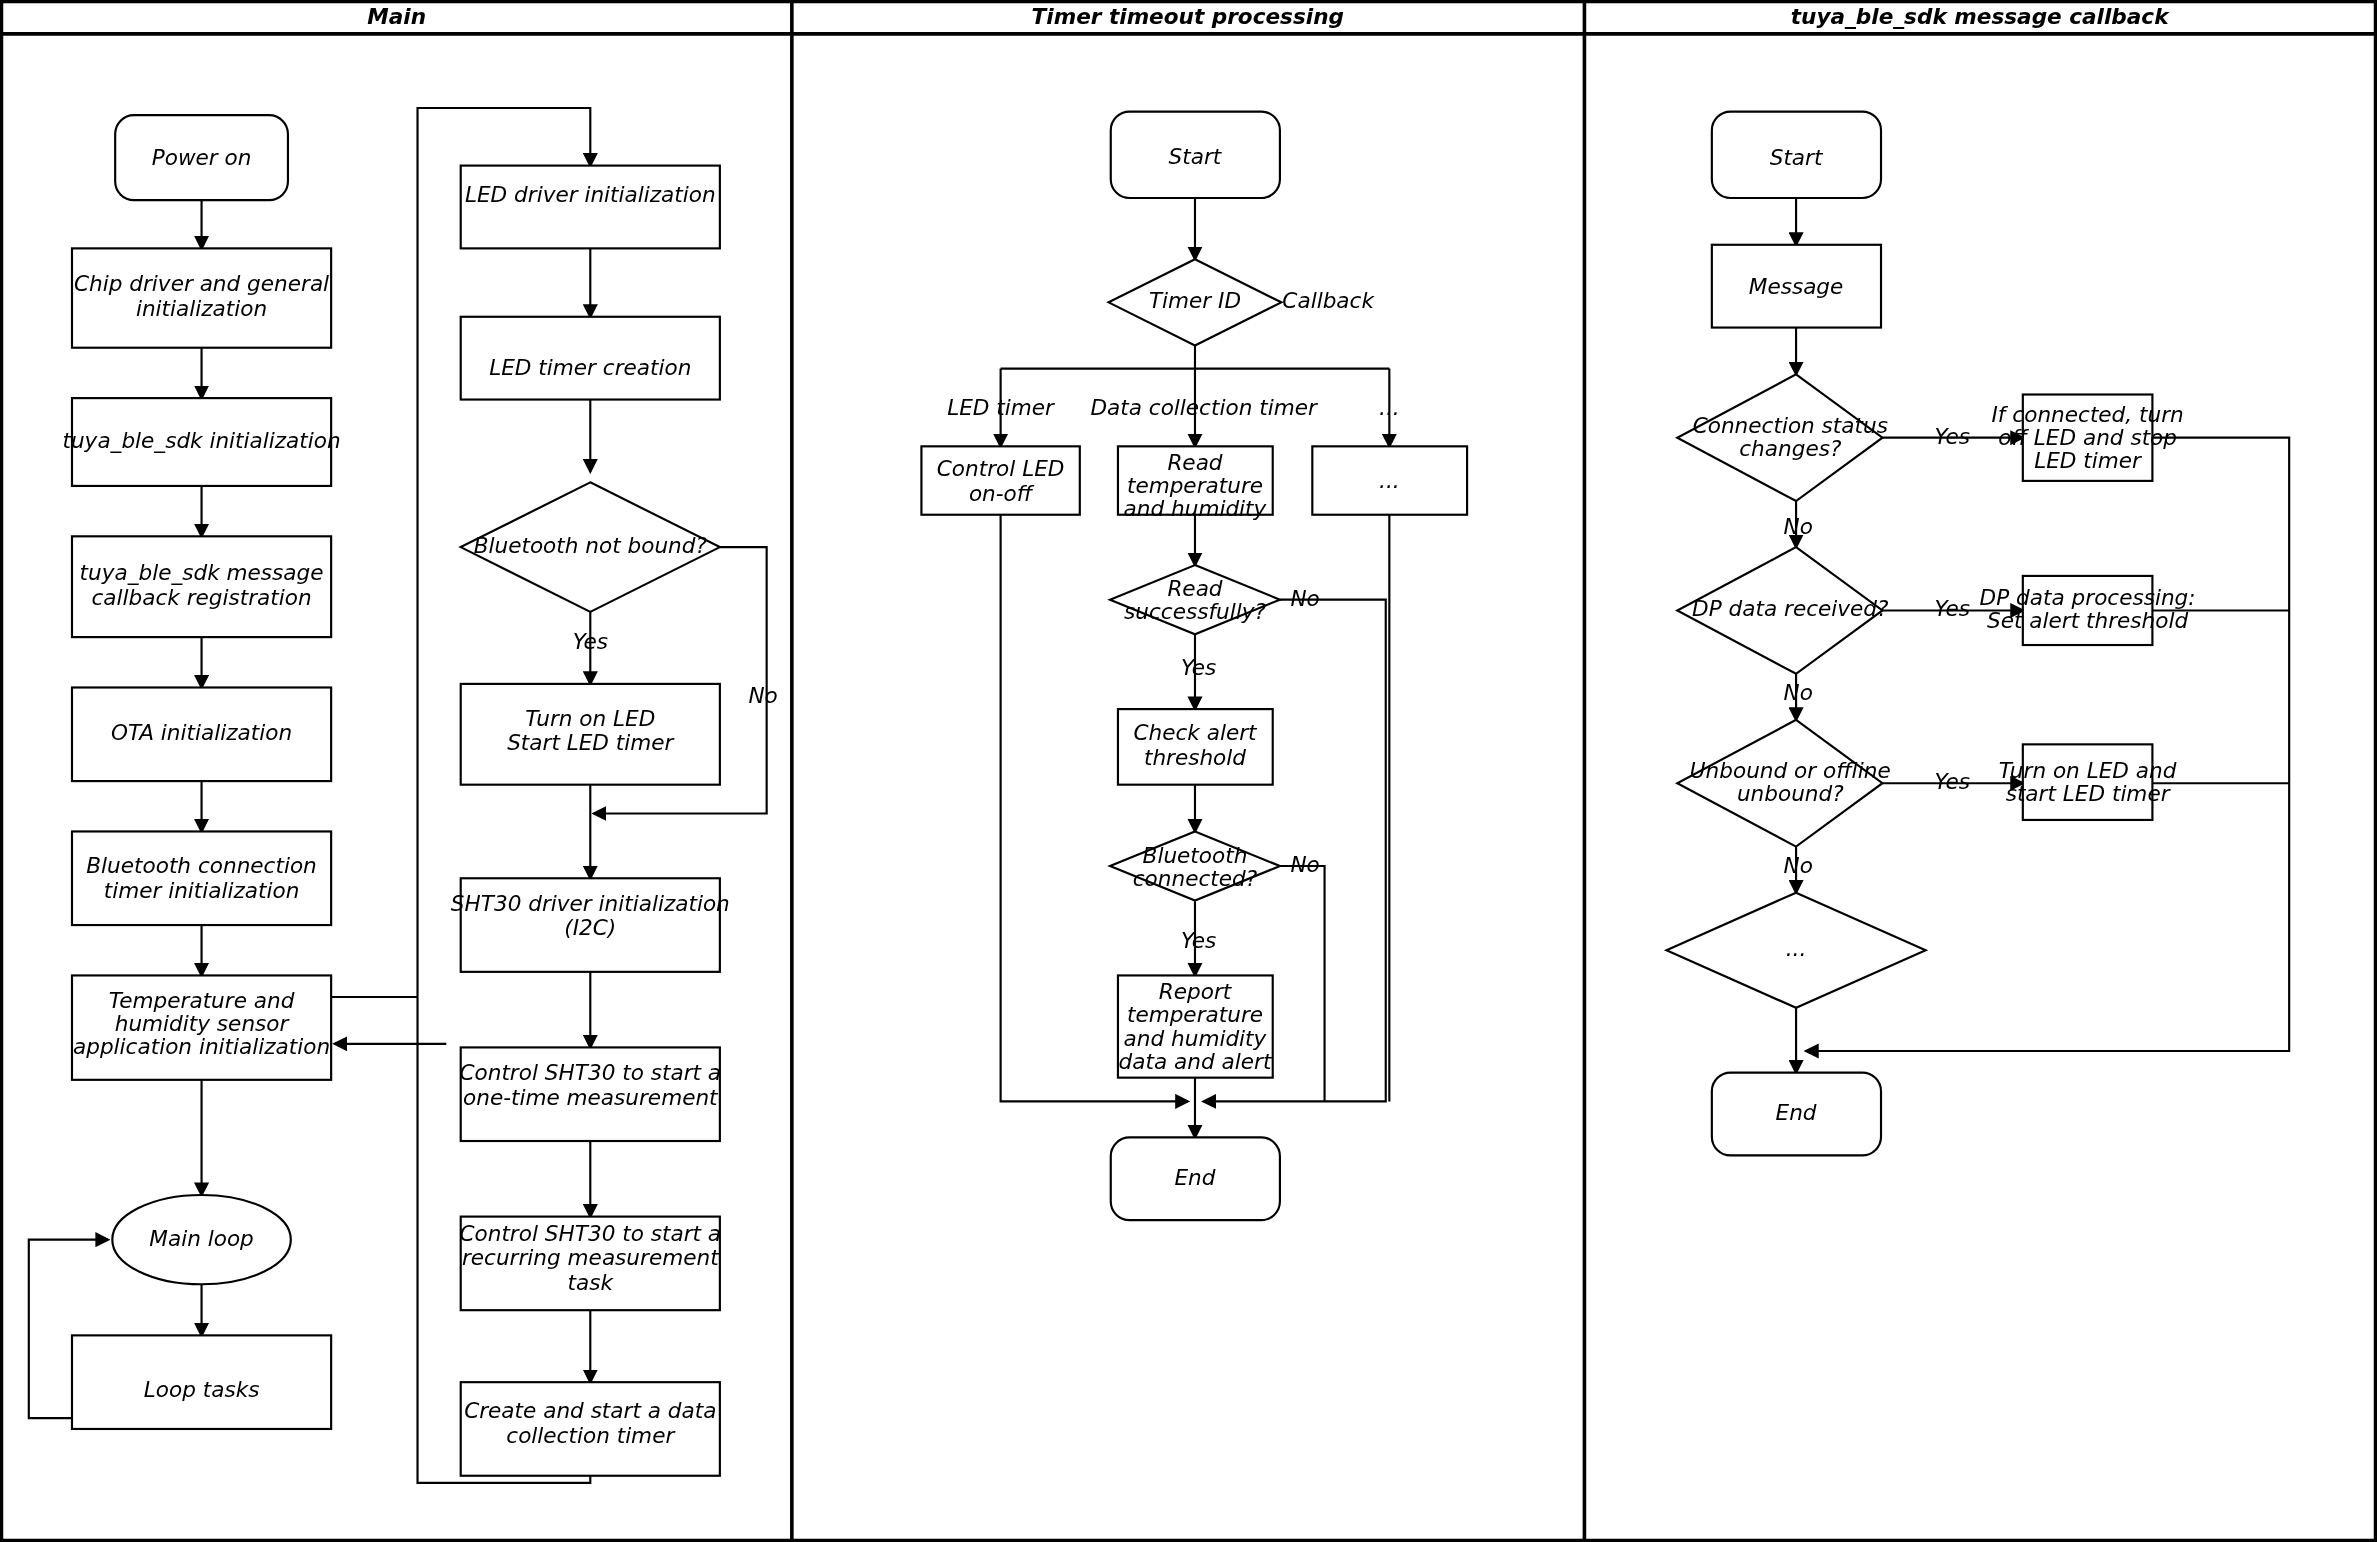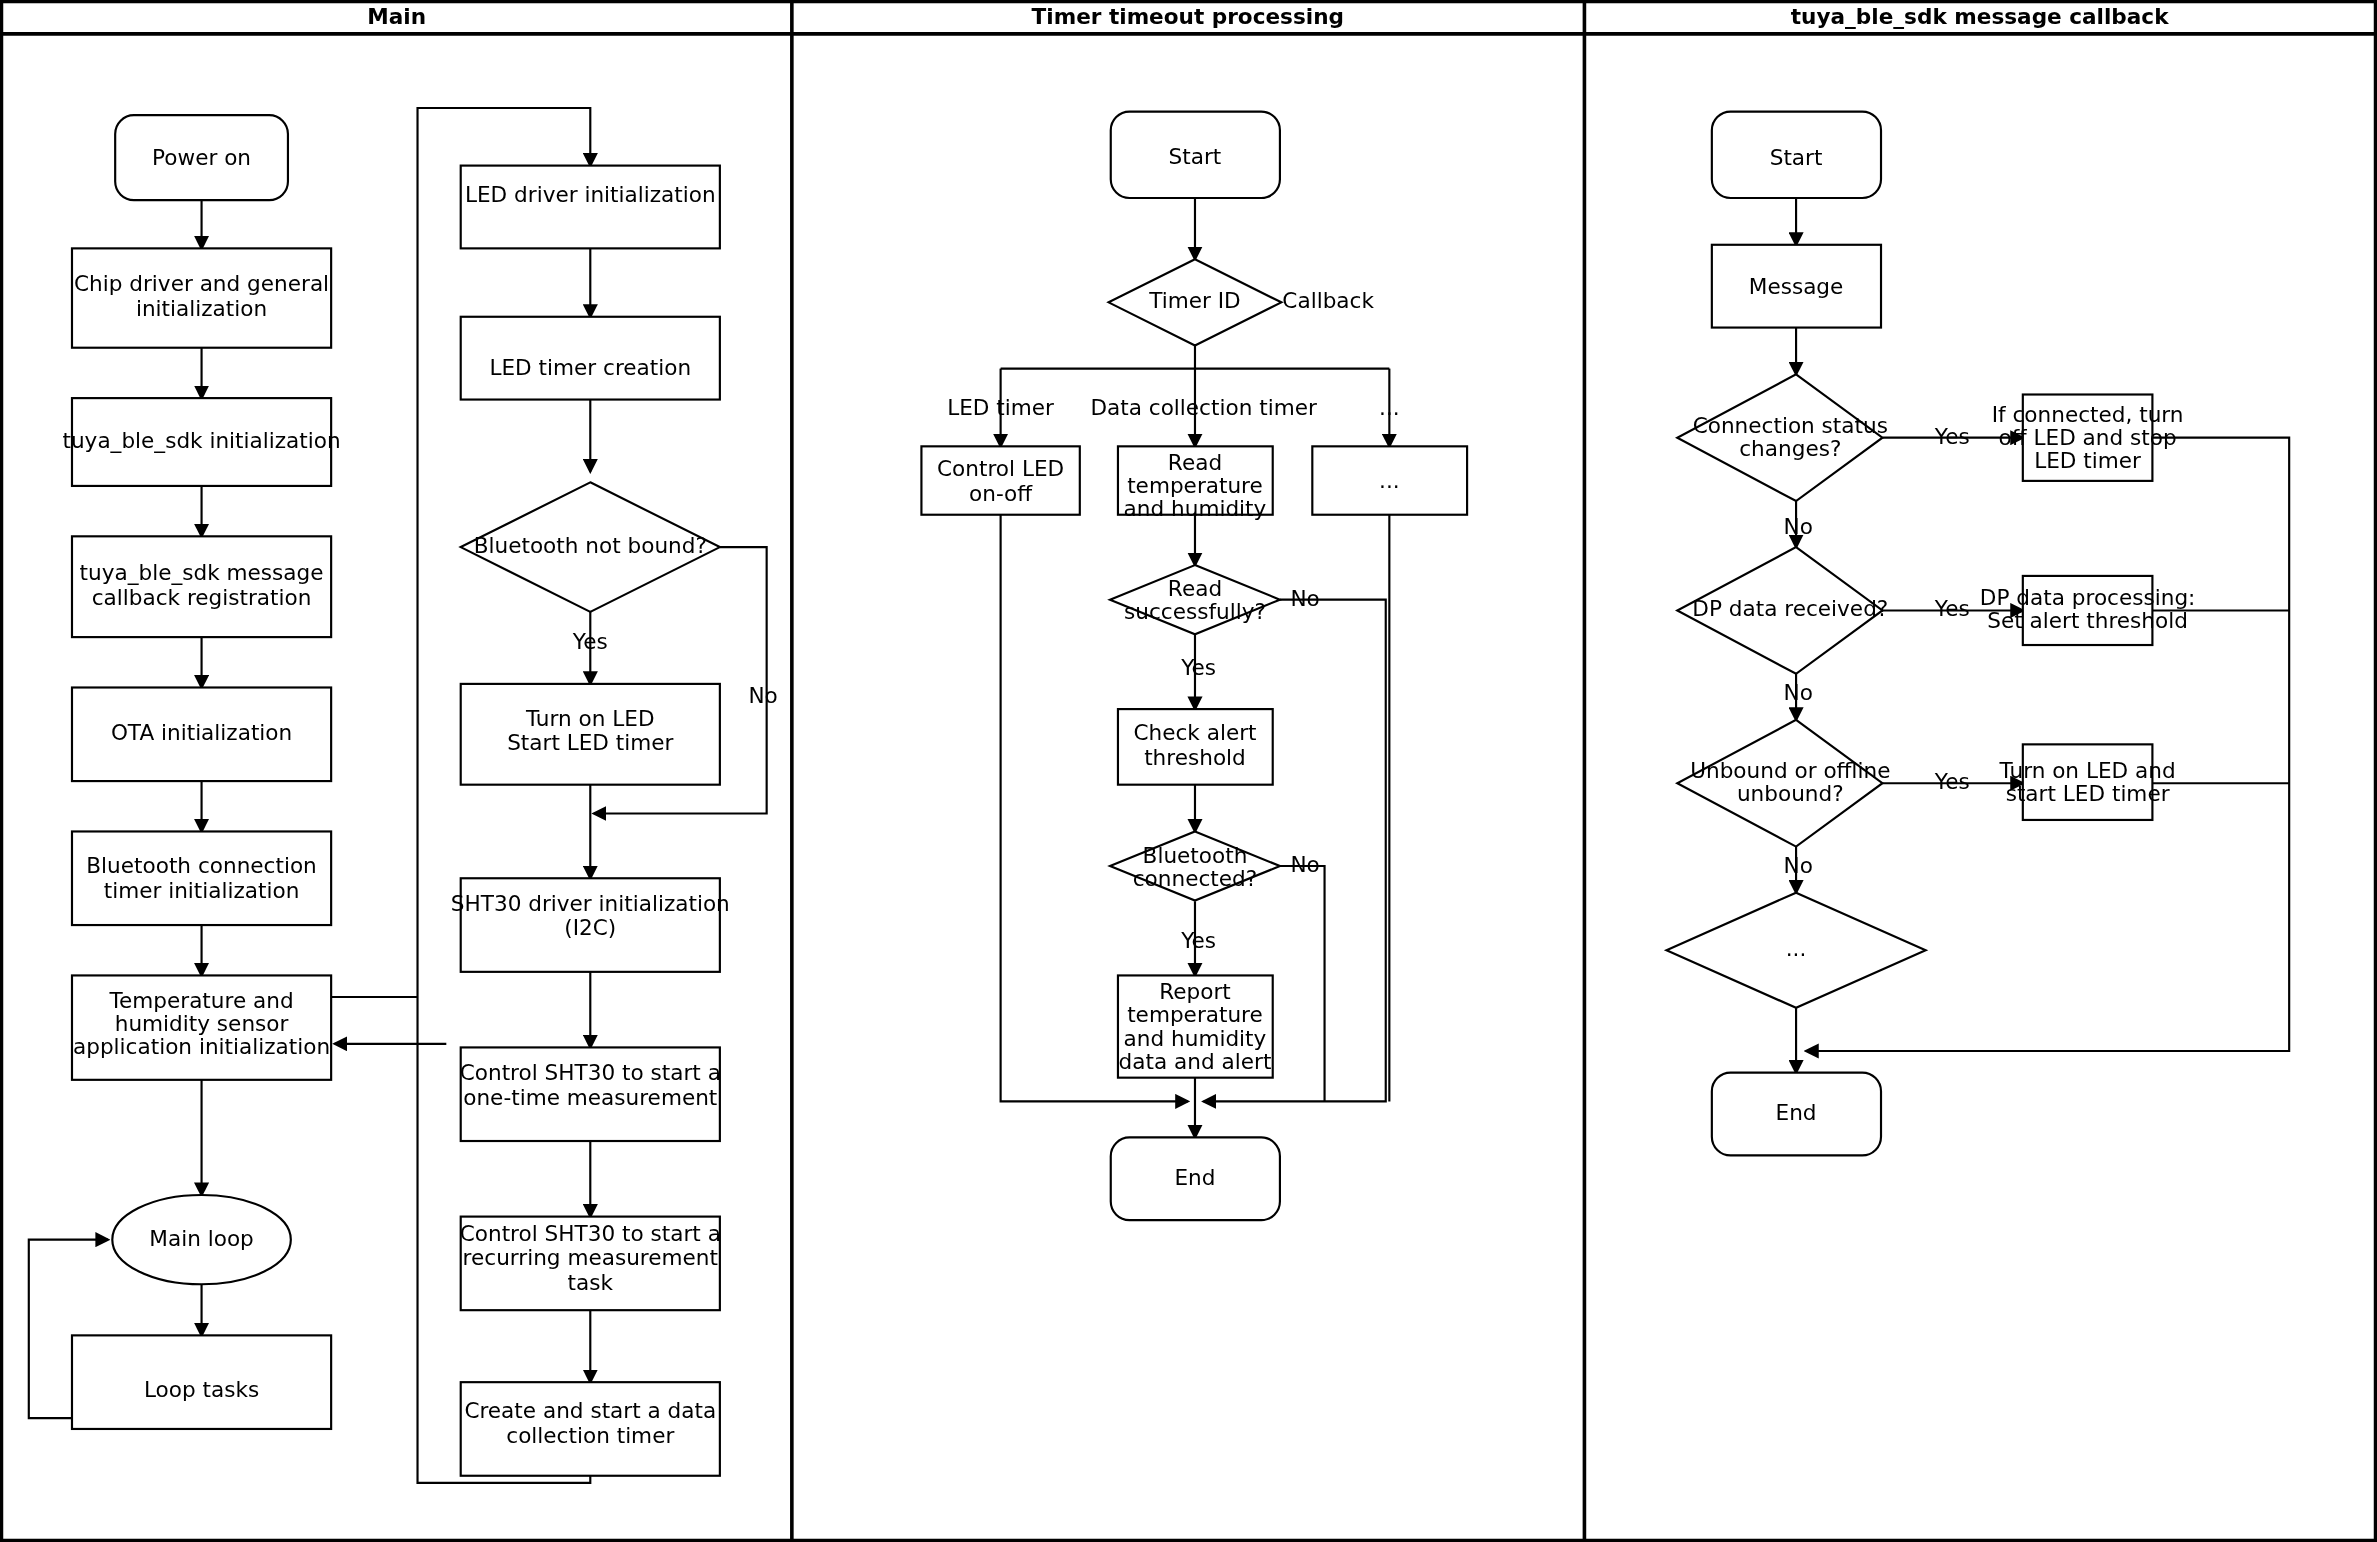--- a/index.html
+++ b/index.html
@@ -8,20 +8,21 @@
     padding: 0;
     background: #ffffff;
   }
   #root {
     position: relative;
     width: 2377px;
     height: 1542px;
     background: #ffffff;
     font-family: "DejaVu Sans", "Liberation Sans", sans-serif;
     overflow: hidden;
+    font-style: italic;
   }
   svg.sheet {
     position: absolute;
     top: 0;
     left: 0;
     width: 2377px;
     height: 1542px;
     display: block;
   }
   .frame-line {

